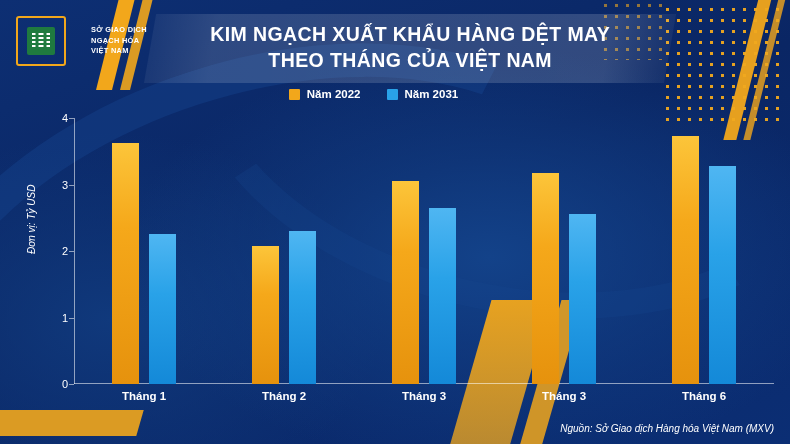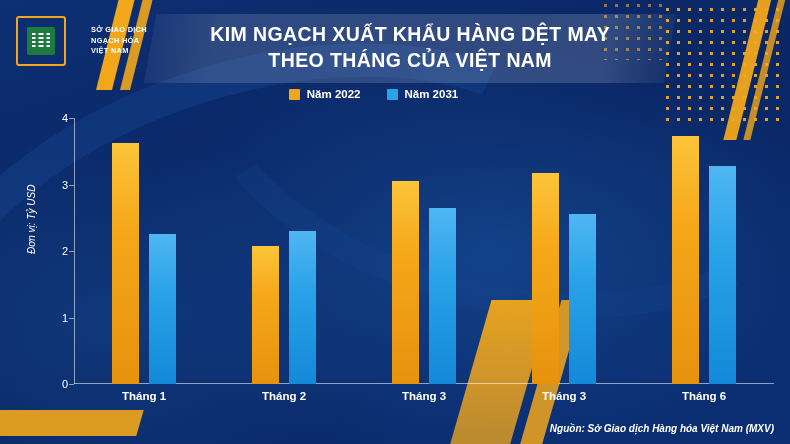--- a/index.html
+++ b/index.html
@@ -78,21 +78,21 @@
   .groups{position:absolute;left:0;right:0;bottom:0;top:0;display:flex;}
   .group{flex:1;position:relative;display:flex;justify-content:center;align-items:flex-end;gap:10px;height:100%;}
   .bar{width:27px;}
   .bar.y22{background:linear-gradient(180deg,#fcc53a 0%, #f5a81a 35%, #e6920d 100%);}
   .bar.y23{background:linear-gradient(180deg,#4fb6f2 0%, #29a2e8 40%, #1489d8 100%);}
   .xlabel{position:absolute;top:272px;left:0;right:0;text-align:center;color:#ffffff;
     font-size:11.5px;font-weight:bold;}
 
   
   .source{position:absolute;right:16px;bottom:10px;color:#ffffff;font-size:10px;
-    font-style:italic;z-index:6;font-weight:bold;}
+    font-style:italic;z-index:6;}
 </style>
 </head>
 <body>
 
 <div class="bg">
   <div class="bg-base"></div>
   <div class="swoosh s1"></div>
   <div class="swoosh s2"></div>
   <div class="swoosh s3"></div>
   <div class="ystripe y5"></div>

